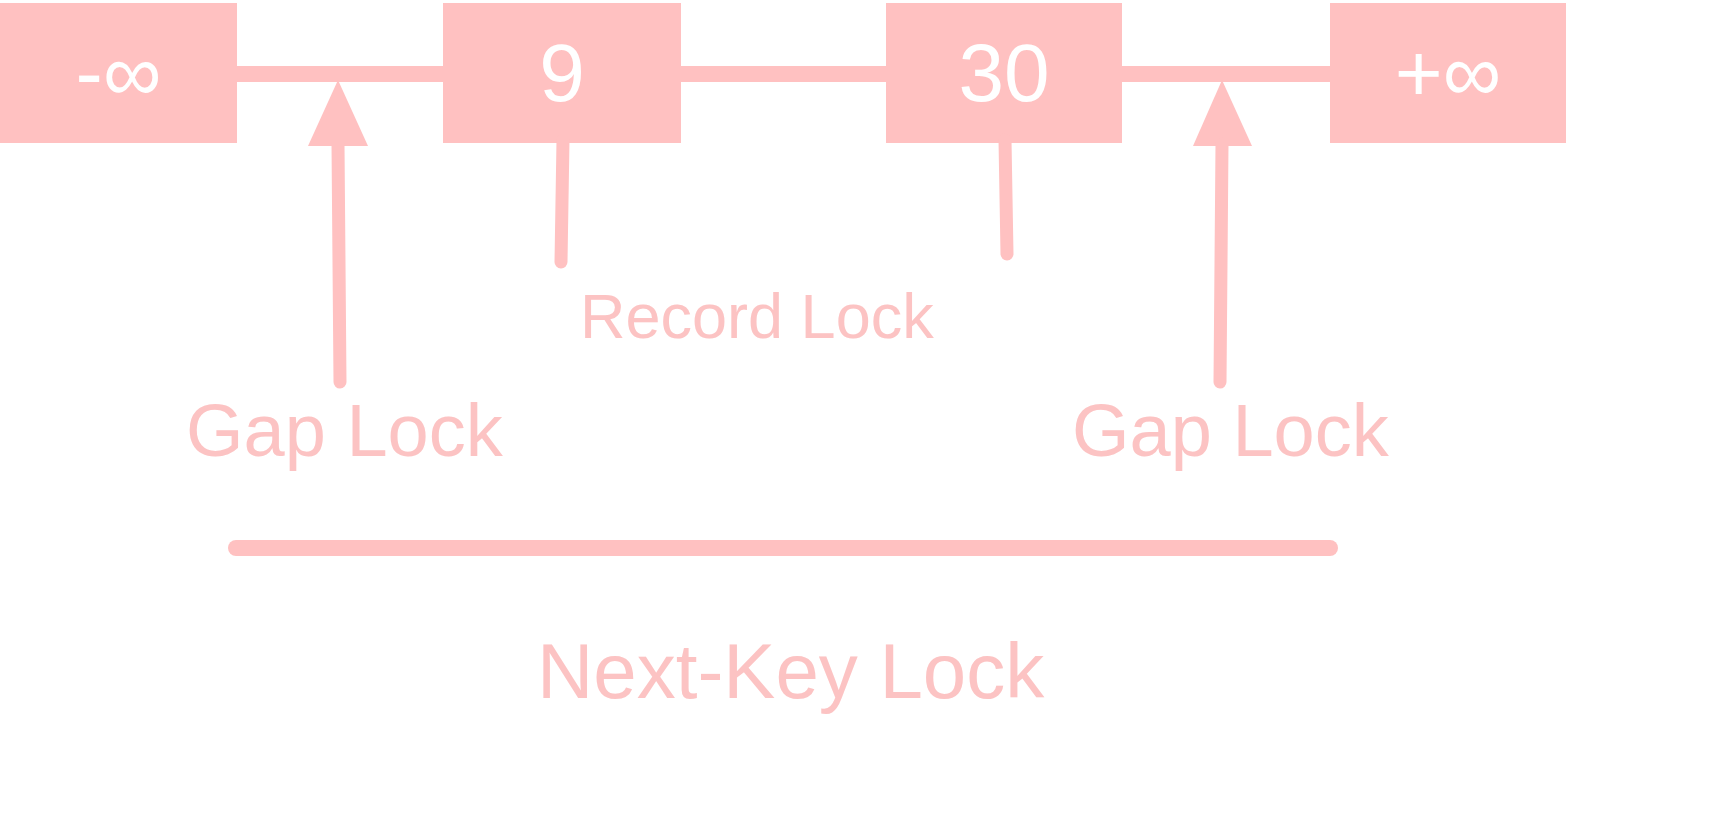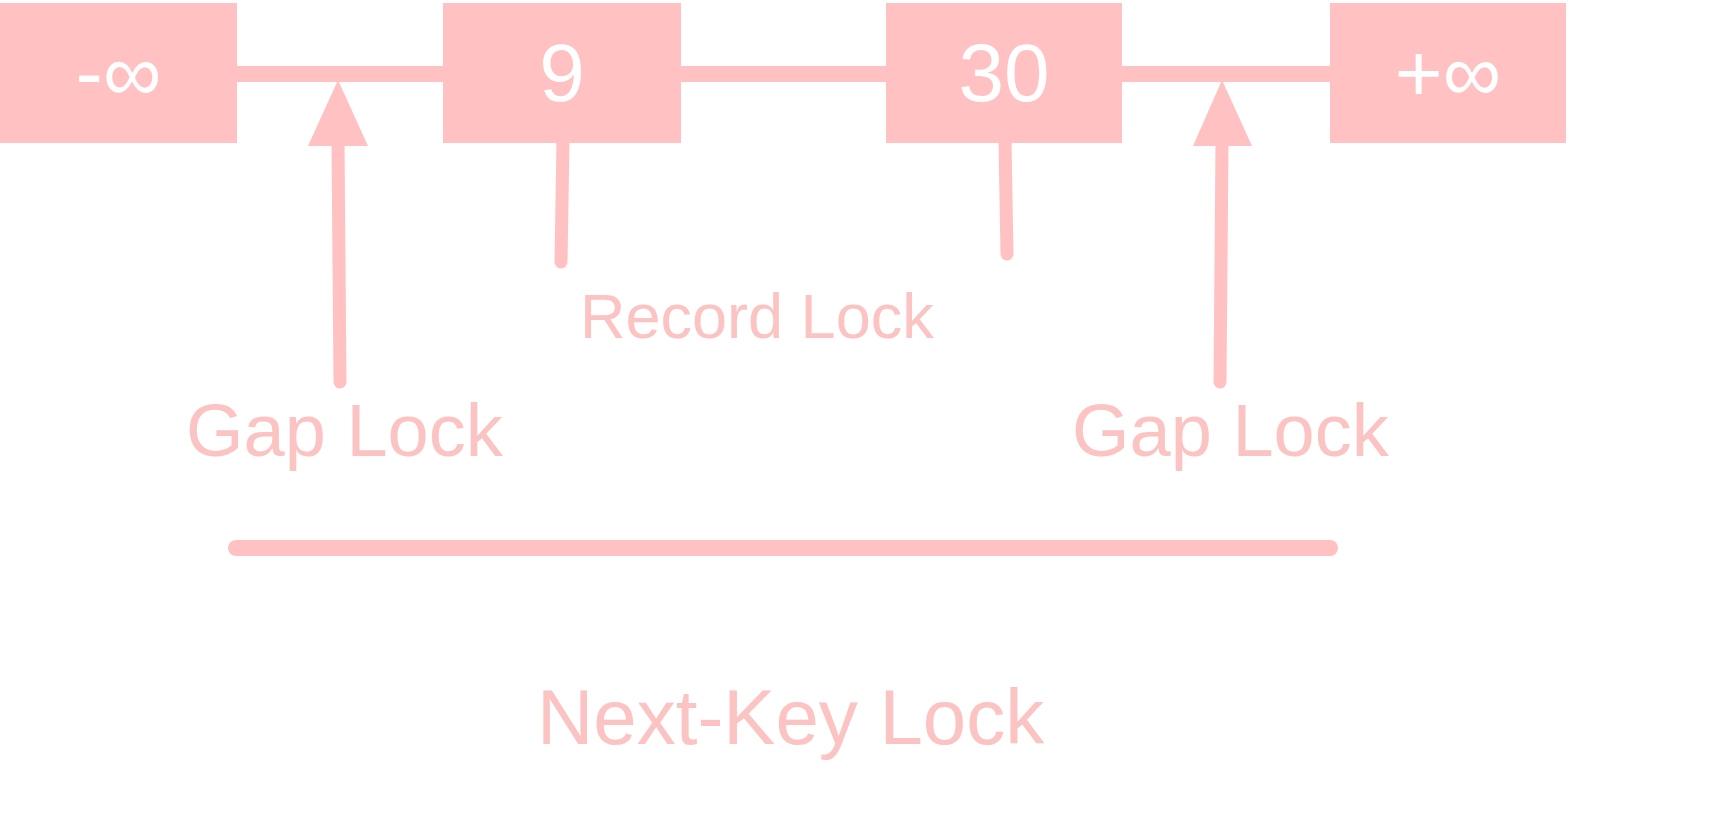--- a/index.html
+++ b/index.html
@@ -53,15 +53,15 @@
     </g>
 
     <g>
       <line x1="236" y1="548" x2="1330" y2="548" stroke="#ffc1c1" stroke-width="16" stroke-linecap="round"></line>
     </g>
   </svg>
 
   <div class="label" style="left:186px; top:388px; font-size:74px;">Gap Lock</div>
   <div class="label" style="left:580px; top:280px; font-size:63px;">Record Lock</div>
   <div class="label" style="left:1072px; top:388px; font-size:74px;">Gap Lock</div>
-  <div class="label" style="left:537px; top:672px; font-size:78px;">Next-Key Lock</div>
+  <div class="label" style="left:537px; top:626px; font-size:78px;">Next-Key Lock</div>
 
 </div>
 
 </body></html>

